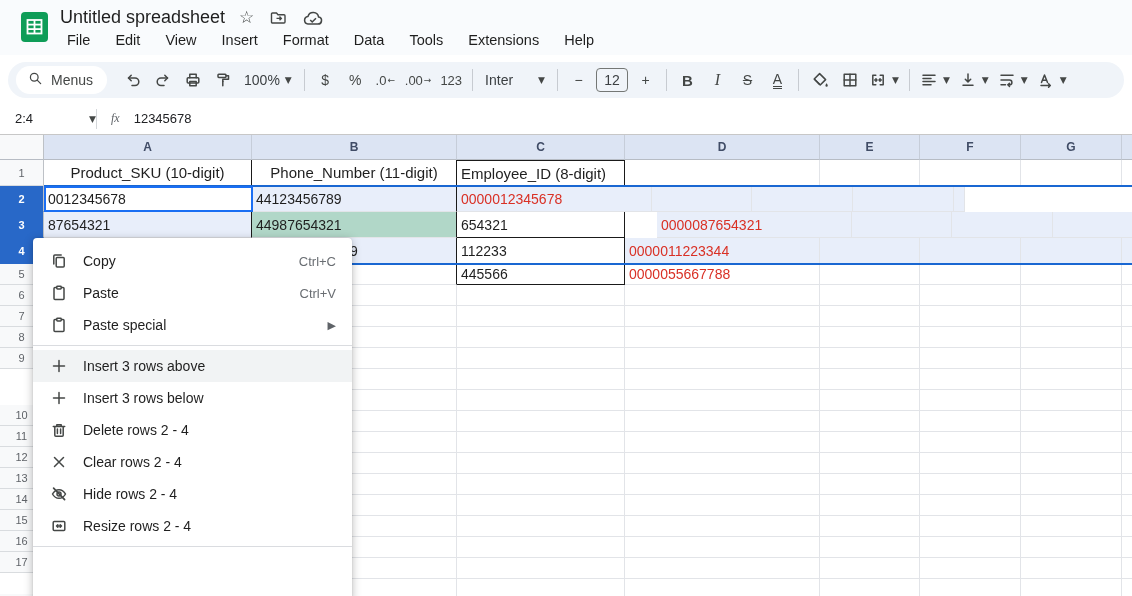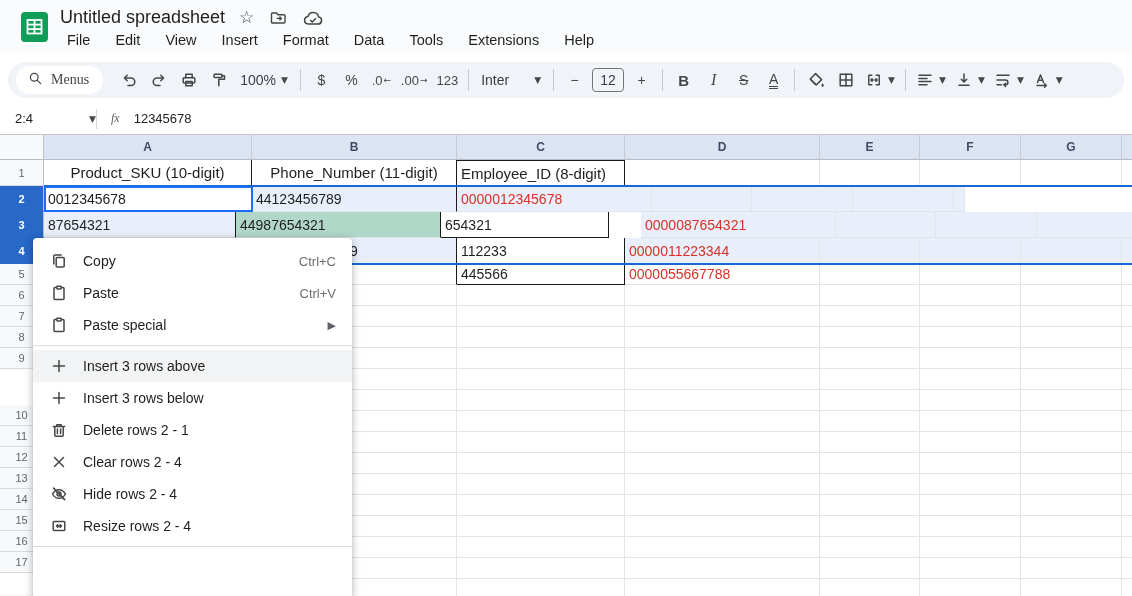--- a/index.html
+++ b/index.html
@@ -14,21 +14,21 @@
   .title-row { position:absolute; left:60px; top:7px; display:flex; align-items:center; gap:14px; }
   .doc-title { font-size:18px; color:#1f1f1f; }
   .title-ico { color:#444746; display:inline-flex; align-items:center; }
   .star-glyph { font-family:"DejaVu Sans",sans-serif; font-size:17px; line-height:1; }
   .menubar { position:absolute; left:62px; top:31px; display:flex; gap:15px; }
   .menubar span { font-size:14.5px; color:#1f1f1f; padding:1px 5px; border-radius:4px; cursor:default; }
   
   .toolbar { position:absolute; left:8px; top:62px; width:1116px; height:36px;
     background:#f0f4f9; border-radius:20px; display:flex; align-items:center; padding:0 8px; gap:1px; }
   .tb-pill { height:28px; background:#fff; border-radius:14px; display:flex; align-items:center;
-    gap:8px; padding:0 14px 0 12px; margin-right:10px;font-family:Liberation Serif, serif; }
+    gap:8px; padding:0 14px 0 12px; margin-right:10px; }
   .tb-pill span { font-size:14px; color:#444746; }
   .tb-btn { min-width:29px; height:28px; display:inline-flex; align-items:center; justify-content:center;
     border-radius:4px; color:#444746; font-size:14px; padding:0 4px; }
   .tb-btn svg { display:block; }
   .tb-sep { width:1px; height:22px; background:#c7cbd1; margin:0 5px; flex:0 0 1px; }
   .tb-caret { font-family:"DejaVu Sans",sans-serif; font-size:9px; color:#444746; margin-left:5px; }
   .tb-drop { display:inline-flex; align-items:center; padding:0 6px; height:28px; border-radius:4px; }
   .tb-drop .lbl { font-size:14px; color:#3c4043; }
   .tb-font .lbl { width:48px; }
   .tb-sizebox { width:32px; height:24px; border:1px solid #747775; border-radius:4px;
@@ -327,21 +327,21 @@
       <div class="grow" style="height: 26px;">
         <div class="cell fill-white vb" style="width: 208px;">0012345678</div>
         <div class="cell sel vb" style="width: 205px;">44123456789</div>
         <div class="cell sel red" style="width: 195px;">0000012345678</div>
         <div class="cell sel" style="width: 100px;"></div>
         <div class="cell sel" style="width: 101px;"></div>
         <div class="cell sel" style="width: 101px;"></div>
         <div class="cell sel" style="width: 11px;"></div>
       </div>
       <div class="grow" style="height: 26px;">
-        <div class="cell sel vb" style="width: 192px;">87654321</div>
+        <div class="cell sel vb" style="width: 208px;">87654321</div>
         <div class="cell fill-green vb" style="width: 205px;">44987654321</div>
         <div class="cell fill-white vb hb" style="width: 168px;">654321</div>
         <div class="cell sel red" style="width: 195px; margin-left: 32px;">0000087654321</div>
         <div class="cell sel" style="width: 100px;"></div>
         <div class="cell sel" style="width: 101px;"></div>
         <div class="cell sel" style="width: 101px;"></div>
         <div class="cell sel" style="width: 11px;"></div>
       </div>
       <div class="grow" style="height: 26px;">
         <div class="cell sel vb" style="width: 208px;"></div>
@@ -567,21 +567,21 @@
       </span>
       <span class="lab">Insert 3 rows below</span>
     </div>
     <div class="mi">
       <span class="ic">
         <svg width="18" height="18" viewBox="0 0 18 18" fill="none" stroke="#444746" stroke-width="1.5" stroke-linecap="round" stroke-linejoin="round">
           <path d="M4.8 5.5v8.7a1 1 0 0 0 1 1h6.4a1 1 0 0 0 1-1V5.5M3.3 5.5h11.4M6.8 5.5V3.8h4.4v1.7"></path>
           <path d="M7.4 8v4.5M10.6 8v4.5"></path>
         </svg>
       </span>
-      <span class="lab">Delete rows 2 - 1</span>
+      <span class="lab">Delete rows 2 - 4</span>
     </div>
     <div class="mi">
       <span class="ic">
         <svg width="18" height="18" viewBox="0 0 18 18" fill="none" stroke="#444746" stroke-width="1.5" stroke-linecap="round" stroke-linejoin="round">
           <path d="M4.5 4.5l9 9M13.5 4.5l-9 9"></path>
         </svg>
       </span>
       <span class="lab">Clear rows 2 - 4</span>
     </div>
     <div class="mi">

